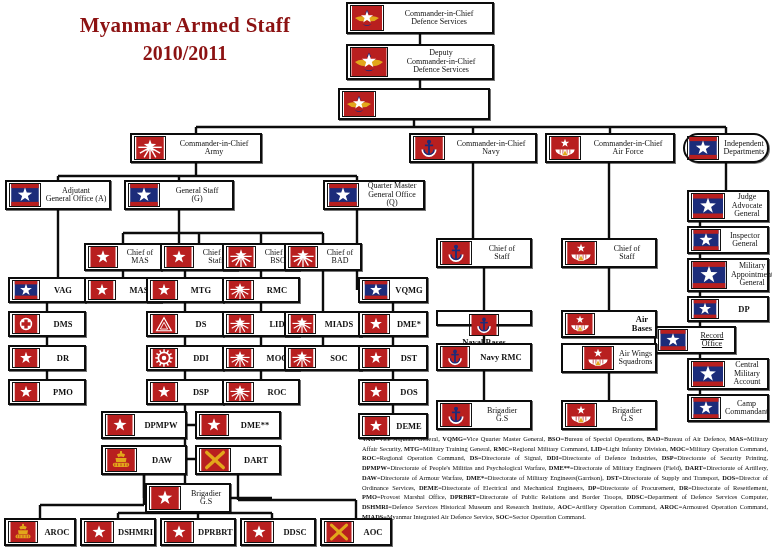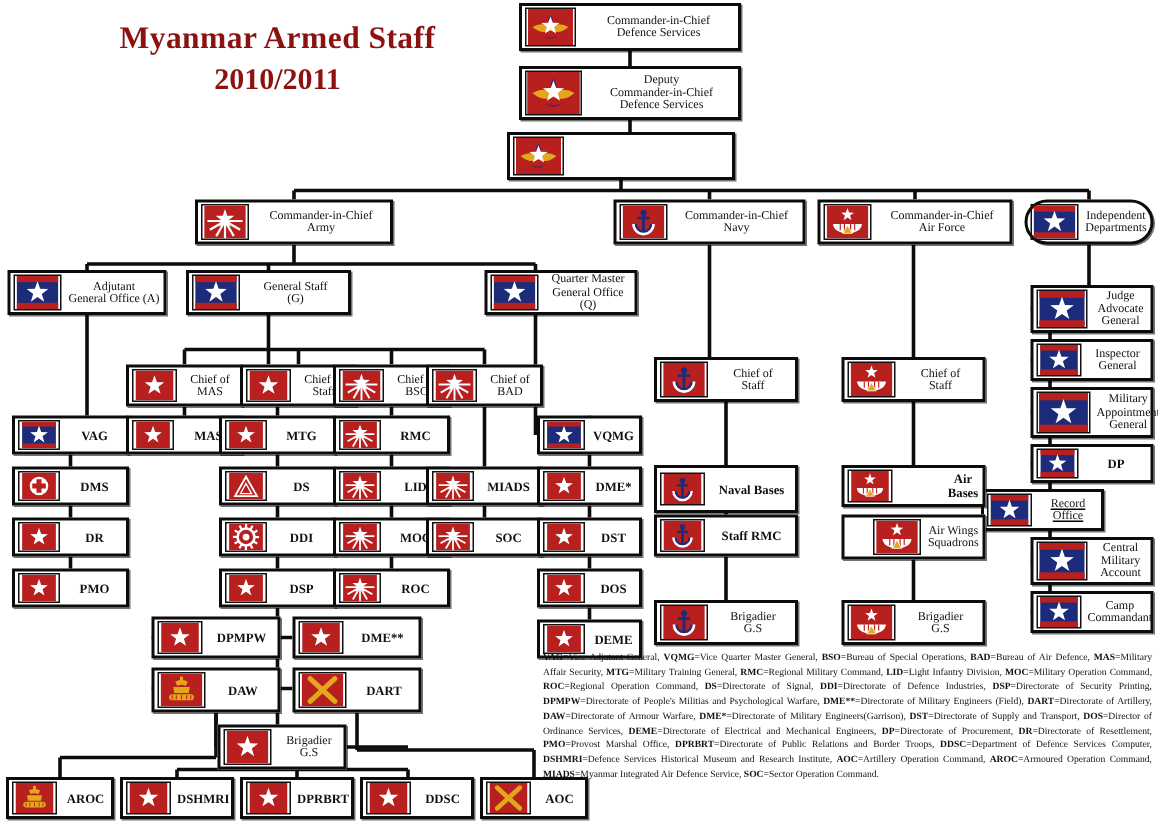--- a/index.html
+++ b/index.html
@@ -585,21 +585,21 @@
             <rect width="40" height="32" fill="#b81f1f"></rect>
             <path d="M20 4 a3 3 0 0 1 0 6 a3 3 0 0 1 0 -6 Z" fill="#1c2c7a"></path>
             <rect x="18.6" y="8" width="2.8" height="17" fill="#1c2c7a"></rect>
             <rect x="14" y="11" width="12" height="2.4" fill="#1c2c7a"></rect>
             <path d="M9 18 a11 11 0 0 0 22 0 l-3 0 a8 8 0 0 1 -16 0 Z" fill="#ffffff"></path>
             <path d="M11.5 18 a8.5 8.5 0 0 0 17 0 l-2.2 0 a6.3 6.3 0 0 1 -12.6 0 Z" fill="#1c2c7a"></path>
           </svg>
         </span>
         <span class="lbl">Chief of<br>Staff</span>
       </div>
-      <div class="node sm" style="left: 436px; top: 310px; width: 96px; height: 32px;">
+      <div class="node sm" style="left: 436px; top: 310px; width: 96px; height: 16px; flex-direction: column;">
         <span class="badge" style="width: 30px; height: 22px;">
           <svg viewBox="0 0 40 32">
             <rect width="40" height="32" fill="#b81f1f"></rect>
             <path d="M20 4 a3 3 0 0 1 0 6 a3 3 0 0 1 0 -6 Z" fill="#1c2c7a"></path>
             <rect x="18.6" y="8" width="2.8" height="17" fill="#1c2c7a"></rect>
             <rect x="14" y="11" width="12" height="2.4" fill="#1c2c7a"></rect>
             <path d="M9 18 a11 11 0 0 0 22 0 l-3 0 a8 8 0 0 1 -16 0 Z" fill="#ffffff"></path>
             <path d="M11.5 18 a8.5 8.5 0 0 0 17 0 l-2.2 0 a6.3 6.3 0 0 1 -12.6 0 Z" fill="#1c2c7a"></path>
           </svg>
         </span>
@@ -609,21 +609,21 @@
         <span class="badge" style="width: 30px; height: 22px;">
           <svg viewBox="0 0 40 32">
             <rect width="40" height="32" fill="#b81f1f"></rect>
             <path d="M20 4 a3 3 0 0 1 0 6 a3 3 0 0 1 0 -6 Z" fill="#1c2c7a"></path>
             <rect x="18.6" y="8" width="2.8" height="17" fill="#1c2c7a"></rect>
             <rect x="14" y="11" width="12" height="2.4" fill="#1c2c7a"></rect>
             <path d="M9 18 a11 11 0 0 0 22 0 l-3 0 a8 8 0 0 1 -16 0 Z" fill="#ffffff"></path>
             <path d="M11.5 18 a8.5 8.5 0 0 0 17 0 l-2.2 0 a6.3 6.3 0 0 1 -12.6 0 Z" fill="#1c2c7a"></path>
           </svg>
         </span>
-        <span class="lbl">Staff RMC</span>
+        <span class="lbl">Navy RMC</span>
       </div>
       <div class="node md" style="left: 436px; top: 400px; width: 96px; height: 30px;">
         <span class="badge" style="width: 32px; height: 24px;">
           <svg viewBox="0 0 40 32">
             <rect width="40" height="32" fill="#b81f1f"></rect>
             <path d="M20 4 a3 3 0 0 1 0 6 a3 3 0 0 1 0 -6 Z" fill="#1c2c7a"></path>
             <rect x="18.6" y="8" width="2.8" height="17" fill="#1c2c7a"></rect>
             <rect x="14" y="11" width="12" height="2.4" fill="#1c2c7a"></rect>
             <path d="M9 18 a11 11 0 0 0 22 0 l-3 0 a8 8 0 0 1 -16 0 Z" fill="#ffffff"></path>
             <path d="M11.5 18 a8.5 8.5 0 0 0 17 0 l-2.2 0 a6.3 6.3 0 0 1 -12.6 0 Z" fill="#1c2c7a"></path>

